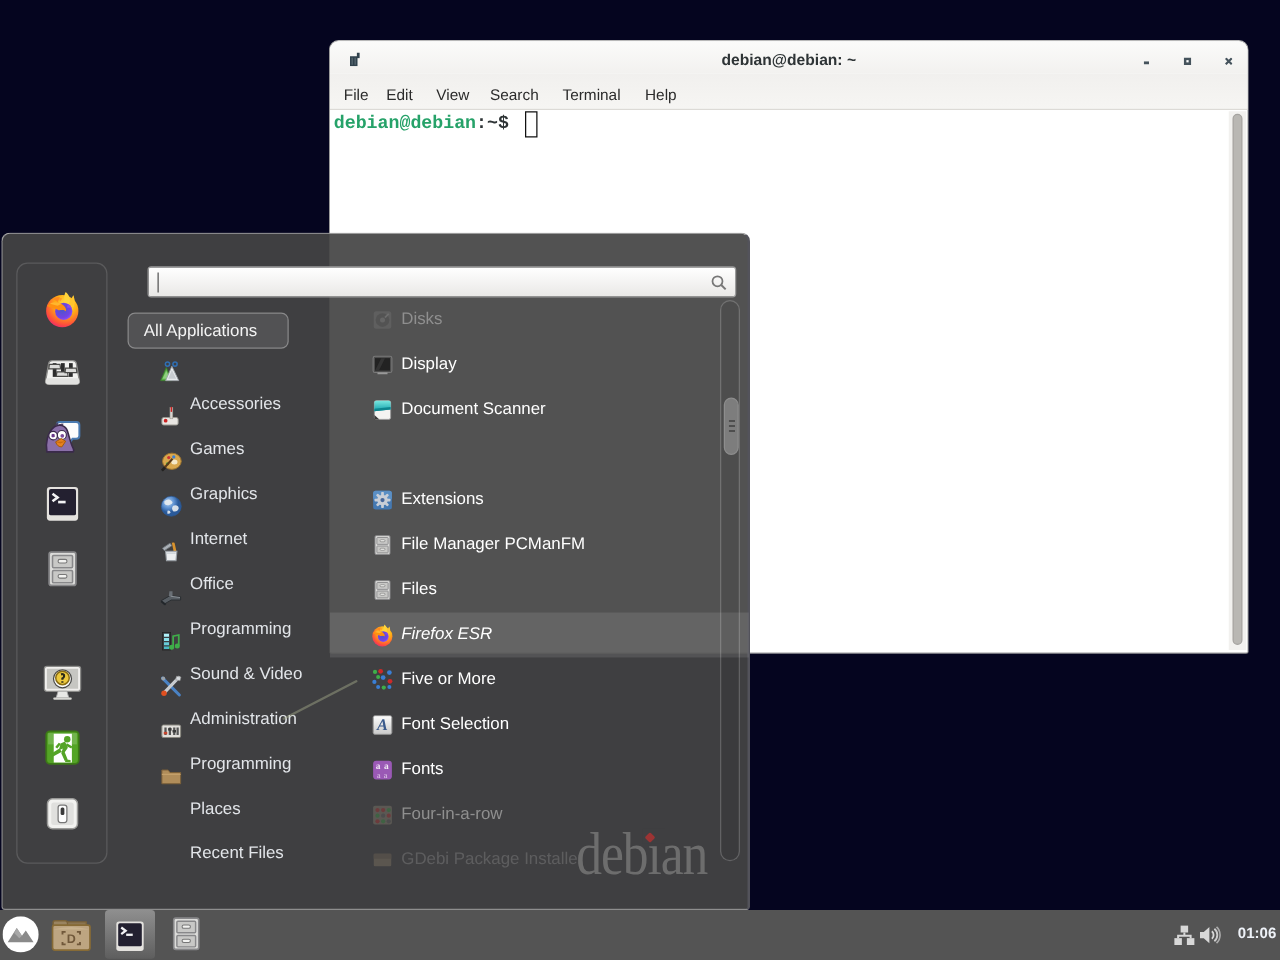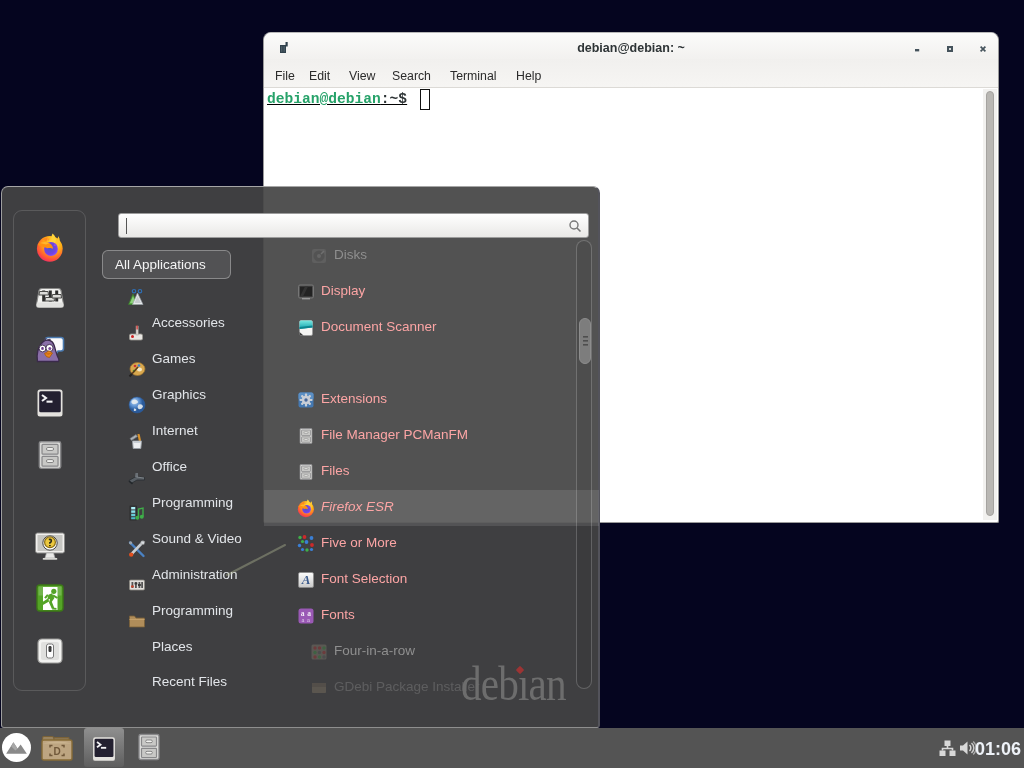--- a/index.html
+++ b/index.html
@@ -21,21 +21,21 @@
           background:linear-gradient(#f1f0ee,#f6f5f3);
           border-bottom:1px solid #dcdad6; font-size:12.3px; color:#2b2b2b; }
   #term-menubar span { position:absolute; top:10px; }
   #term-content { position:absolute; left:1px; top:56px; right:15px; bottom:2px;
           background:#ffffff; }
   #term-scroll { position:absolute; top:56px; right:1px; width:14px; bottom:2px;
           background:#f2f1ef; }
   #term-scroll .thumb { position:absolute; left:3px; top:2px; width:8px; bottom:4px;
           background:#b9b7b3; border-radius:4px; border:1px solid #a5a3a0; }
   #prompt { position:absolute; left:2px; top:2px;
-          font-family:"Liberation Mono", monospace; font-size:14.6px; font-weight:bold;text-decoration:underline; }
+          font-family:"Liberation Mono", monospace; font-size:14.6px; font-weight:bold; }
   #prompt .u { color:#26a269; }
   #prompt .d { color:#2e3436; }
   #cursor { position:absolute; left:153px; top:-2px; width:10px; height:21px;
           border:1.5px solid #111; background:#fff; }
 
   
   .wbtn { position:absolute; }
 
   
   #menu { left:1px; top:186px; width:599px; height:542px;
@@ -49,44 +49,44 @@
           border-radius:3px; }
   #searchbox .caret { position:absolute; left:7px; top:4px; width:1px; height:16px; background:#555; }
   #allapps { position:absolute; left:100px; top:63px; width:129px; height:29px;
           background:rgba(255,255,255,0.10); border:1px solid rgba(255,255,255,0.32);
           border-radius:6px; color:#f4f4f4; font-size:13.5px;
           line-height:27px; padding-left:12px; }
   .cat { position:absolute; left:126px; height:20px; color:#e2e5e9; font-size:13.5px;
           line-height:20px; }
   .cat .ci { position:absolute; left:0px; top:1px; width:18px; height:18px; }
   .cat .ct { position:absolute; left:24px; top:0px; white-space:nowrap;margin-top:26px; }
-  .app { position:absolute; left:262px; width:335px; height:36px; color:#fca5a5;
+  .app { position:absolute; left:262px; width:335px; height:36px; color:#ffffff;
           font-size:13.5px; }
   .app .ai { position:absolute; left:33px; top:9px; width:18px; height:18px; }
   .app .at { position:absolute; left:57px; top:9px; white-space:nowrap; }
-  .app.dim { color:#8f8f8f;margin-left:13px; }
+  .app.dim { color:#8f8f8f; }
   .app.hl  { background:rgba(255,255,255,0.105);font-style:italic; }
   #watermark { position:absolute; left:459px; top:469px; width:200px;
           font-family:"Liberation Serif", serif; font-size:48.5px; color:#6d6d6d;
           transform:scaleX(0.85); transform-origin:0 0; letter-spacing:-1px; }
   #wmdot { position:absolute; left:515px; top:480px; width:6px; height:6px;
           background:#9c3434; border-radius:1px; transform:rotate(45deg); }
   #mscroll { position:absolute; left:574px; top:53px; width:16px; height:449px;
           border:1px solid rgba(255,255,255,0.20); border-radius:8px; background:rgba(0,0,0,0.05); }
   #mthumb { position:absolute; left:577px; top:131px; width:12px; height:46px;
           background:#7d7d7d; border-radius:6px; border:1px solid #8d8d8d; }
   #trail { position:absolute; left:0; top:0; }
 
   
   .fav { position:absolute; left:32px; width:32px; height:32px; }
 
   
   #taskbar { left:0; top:728px; width:1024px; height:40px;
           background:#545454; }
-  #clock { position:absolute; right:3px; top:11px; font-size:18px; font-weight:bold;
+  #clock { position:absolute; right:3px; top:11px; font-size:12px; font-weight:bold;
           color:#eef2f8; }
   #termbtn { position:absolute; left:84px; top:0px; width:40px; height:39px;
           background:linear-gradient(#8f8f8f,#5e5e5e); border-radius:3px; }
 </style>
 </head>
 <body>
 
 <svg width="0" height="0" style="position:absolute">
   <defs>
     <radialGradient id="fxa" cx="0.62" cy="0.28" r="0.85">

